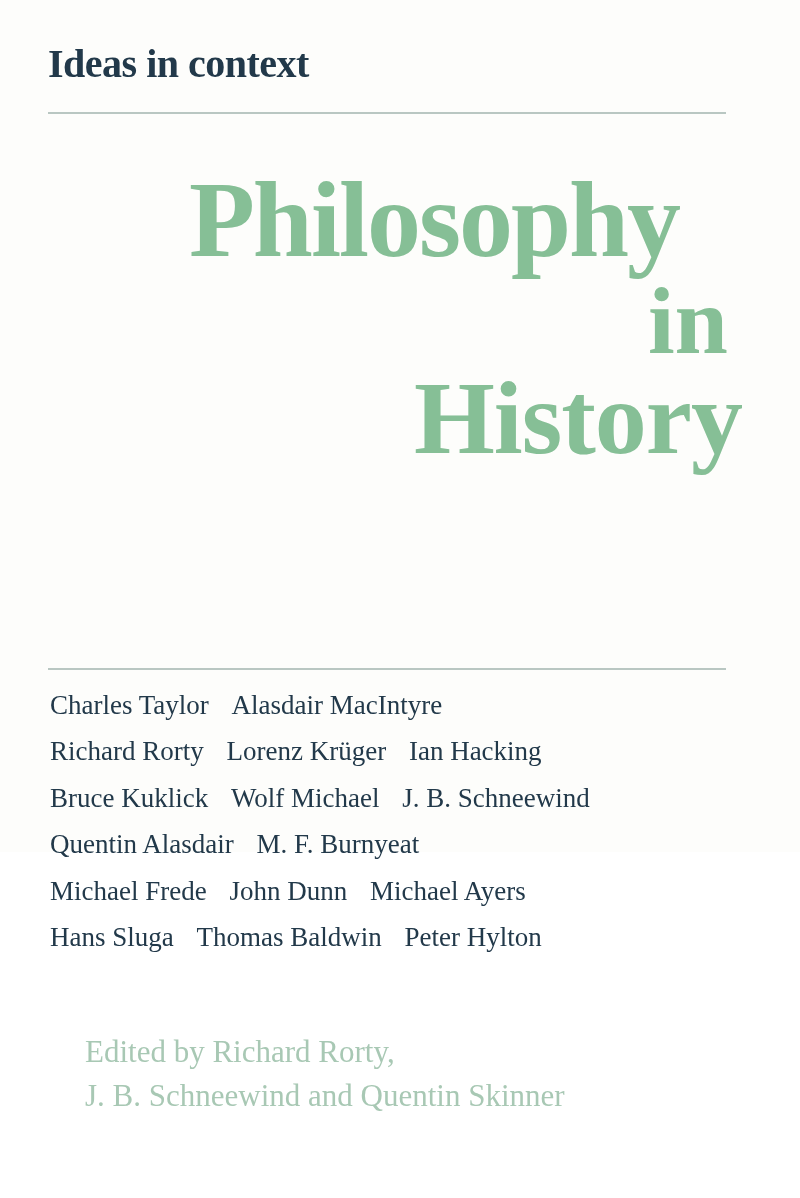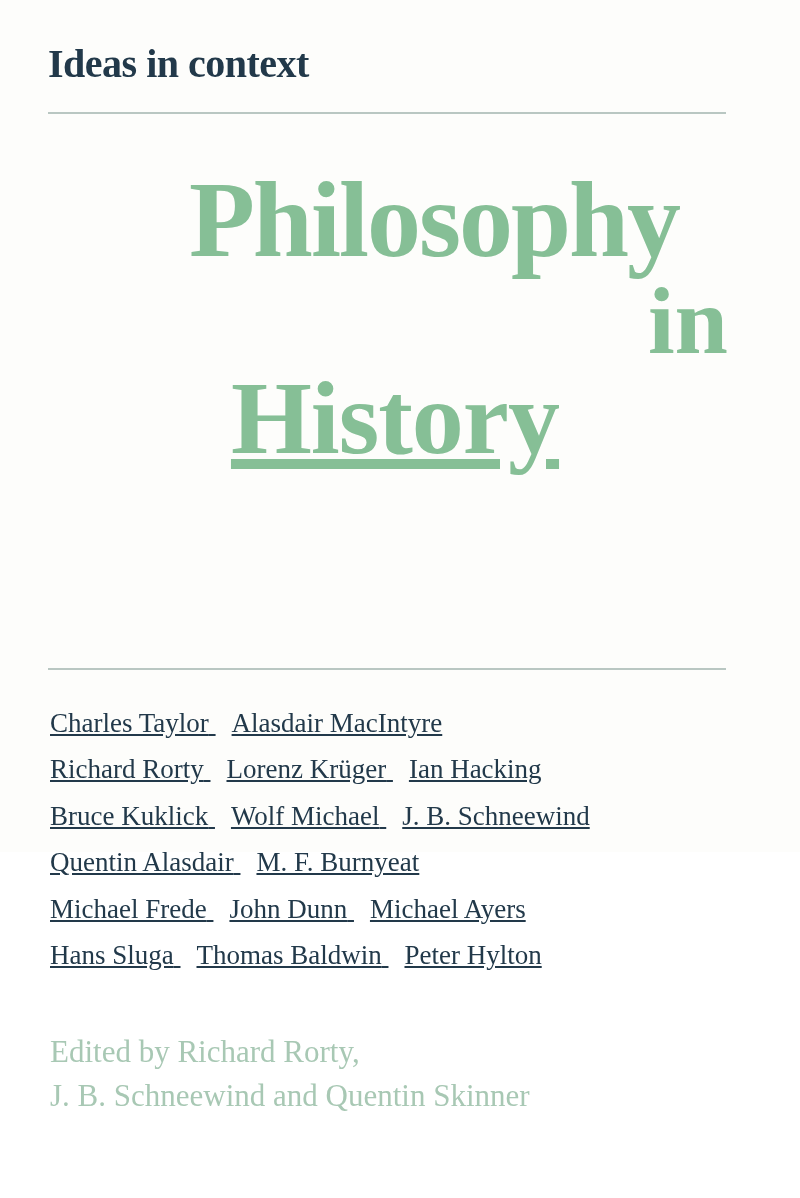--- a/index.html
+++ b/index.html
@@ -62,54 +62,52 @@
     letter-spacing: -2px;
   }
   .main-title .l2 {
     font-size: 96px;
     text-align: right;
     padding-right: 20px;
     margin-top: 8px;
   }
   .main-title .l3 {
     font-size: 104px;
-    text-align: center;
+    text-align: right;
     padding-right: 6px;
     margin-top: 4px;
     letter-spacing: -1px;
-    text-decoration: underline;
   }
 
   .contributors {
     position: absolute;
     left: 50px;
-    top: 700px;
+    top: 682px;
     width: 690px;
     color: #22394a;
     font-size: 27px;
     line-height: 1.72;
-    text-decoration: underline;
   }
   .contributors .crow {
     white-space: nowrap;
   }
   .contributors .name + .name {
     margin-left: 16px;
   }
 
   .editors {
     position: absolute;
     left: 50px;
     top: 1030px;
     width: 700px;
     color: #a8c8b4;
     font-size: 31px;
     line-height: 1.42;
   }
-  .editors .erow { white-space: nowrap; }
+  .editors .erow { white-space: nowrap; margin-left: 35px; }
 </style>
 </head>
 <body>
 
 <div class="cover">
 
   <div class="series-title">Ideas in context</div>
 
   <div class="rule rule-top"></div>
 

